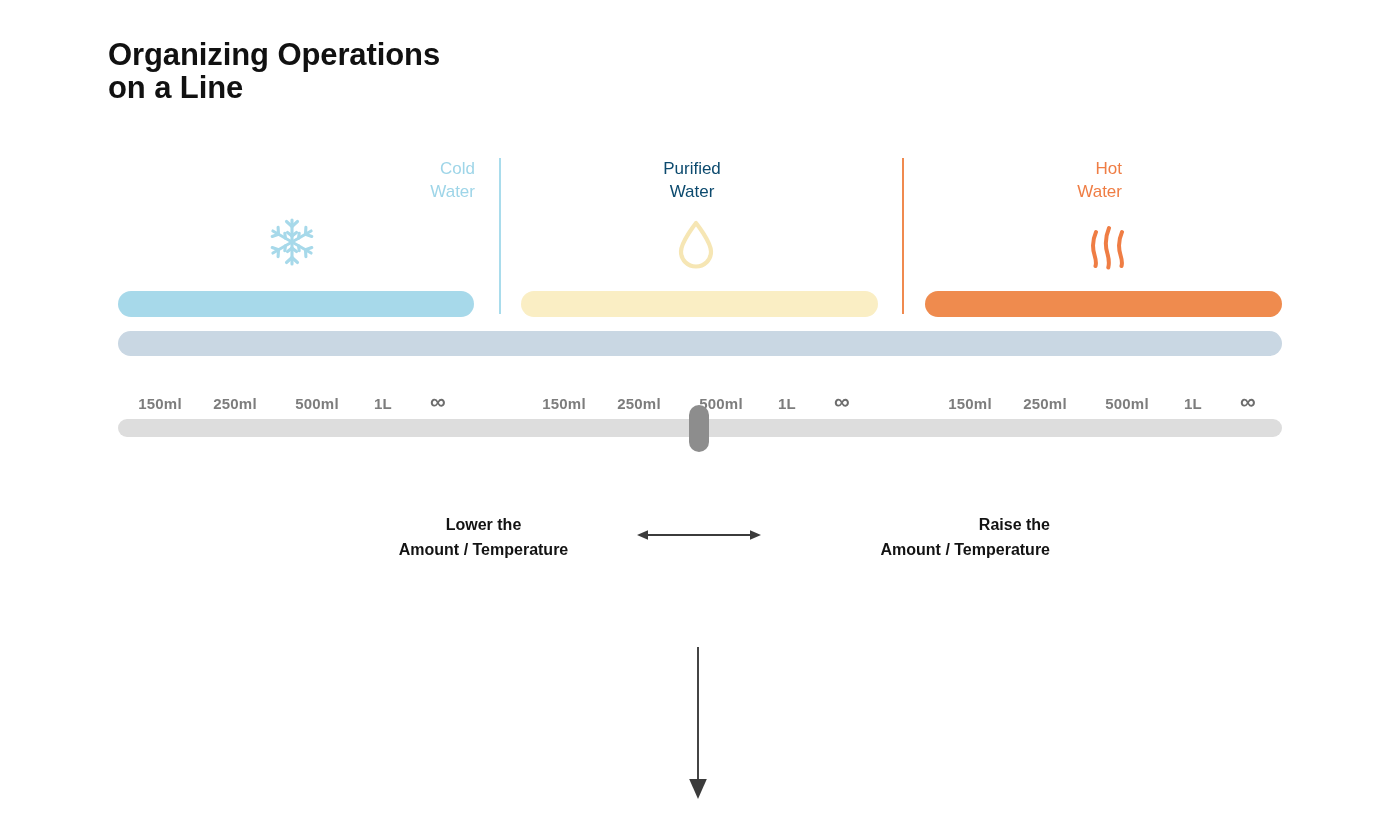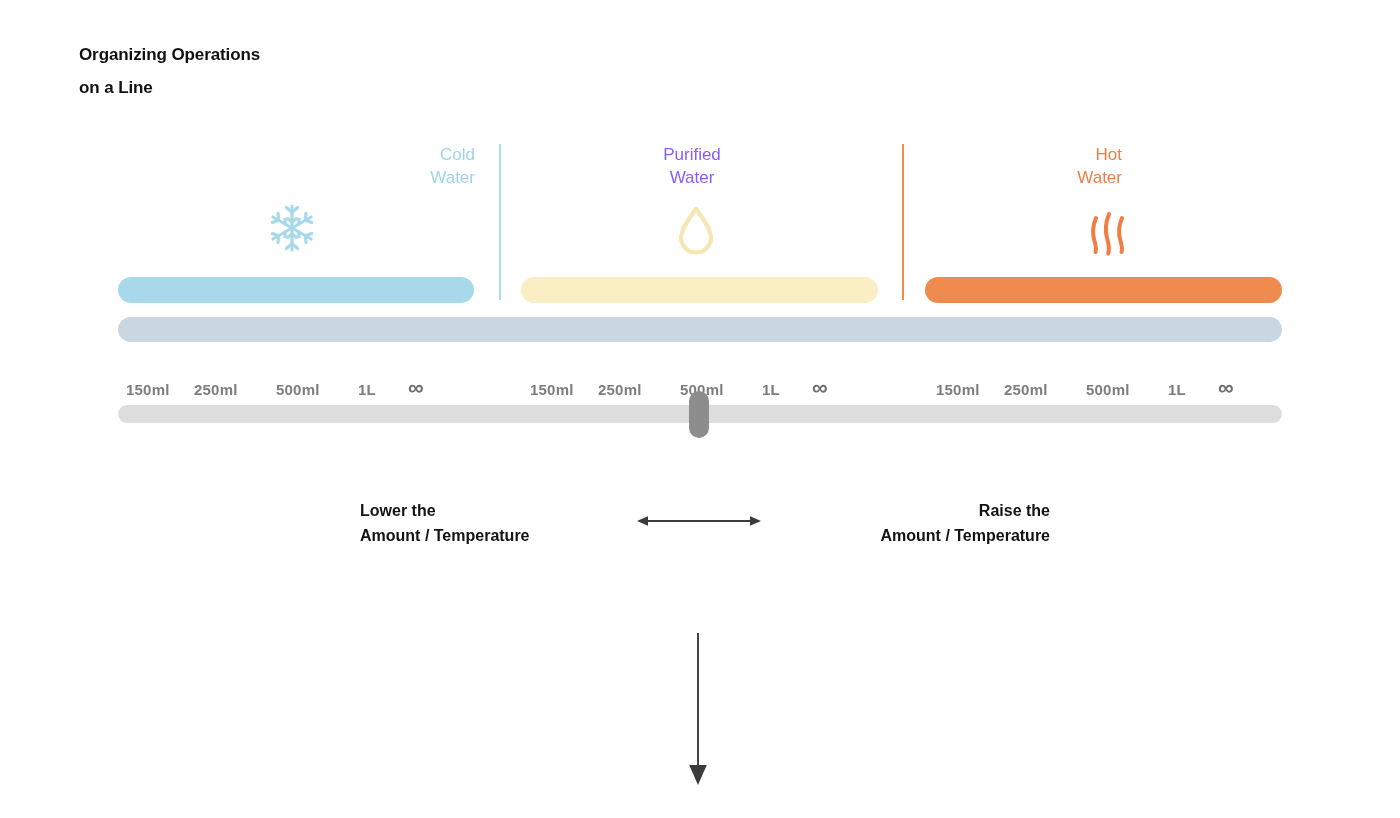--- a/index.html
+++ b/index.html
@@ -12,35 +12,35 @@
     height: 818px;
     position: relative;
     overflow: hidden;
     font-family: "Liberation Sans", sans-serif;
     -webkit-font-smoothing: antialiased;
   }
 
   
   #page-title {
     position: absolute;
-    left: 79px;
+    left: 108px;
     top: 38px;
-    font-size: 17px;
+    font-size: 31px;
     font-weight: bold;
     line-height: 33px;
     color: #111111;
     letter-spacing: -0.1px;
     white-space: pre-line;
   }
 
   
   #diagram {
     position: absolute;
     left: 0;
-    top: 4px;
+    top: 18px;
     width: 1400px;
     height: 578px;
   }
 
   
   .section-label {
     position: absolute;
     font-size: 17px;
     line-height: 23px;
     font-weight: normal;
@@ -51,21 +51,21 @@
     top: 139px;
     width: 145px;
     text-align: right;
     color: #9ed5e8;
   }
   .section-label.purified {
     left: 600px;
     top: 139px;
     width: 184px;
     text-align: center;
-    color: #8b5cf6;
+    color: #0c4a6e;
   }
   .section-label.hot {
     left: 922px;
     top: 139px;
     width: 200px;
     text-align: right;
     color: #ef7d44;
   }
 
   
@@ -134,21 +134,21 @@
   }
   .tick-row.cold-ticks     { left: 126px; width: 350px; }
   .tick-row.purified-ticks { left: 530px; width: 350px; }
   .tick-row.hot-ticks      { left: 936px; width: 350px; }
 
   .tick {
     font-size: 15px;
     font-weight: bold;
     color: #7d7d7d;
     letter-spacing: 0.2px;
-    text-align: left;
+    text-align: center;
   }
   .tick.t0 { width: 68px; }
   .tick.t1 { width: 82px; }
   .tick.t2 { width: 82px; margin-top: 20px; }
   .tick.t3 { width: 50px; }
   .tick.t4 {
     width: 60px;
     font-size: 22px;
     color: #6d6d6d;
     font-weight: bold;
@@ -161,21 +161,21 @@
     top: 494px;
     font-size: 16px;
     font-weight: bold;
     line-height: 25px;
     color: #131313;
     white-space: pre-line;
   }
   .annot.lower {
     left: 360px;
     width: 247px;
-    text-align: left;
+    text-align: center;
   }
   .annot.raise {
     left: 790px;
     width: 260px;
     text-align: right;
   }
 
   #horiz-arrow {
     position: absolute;
     left: 634px;

